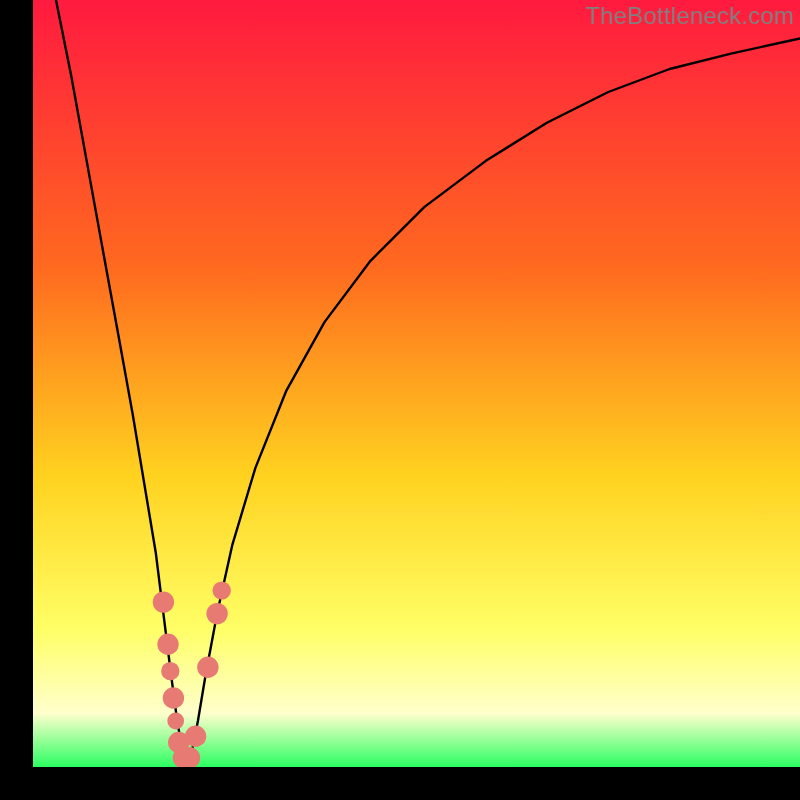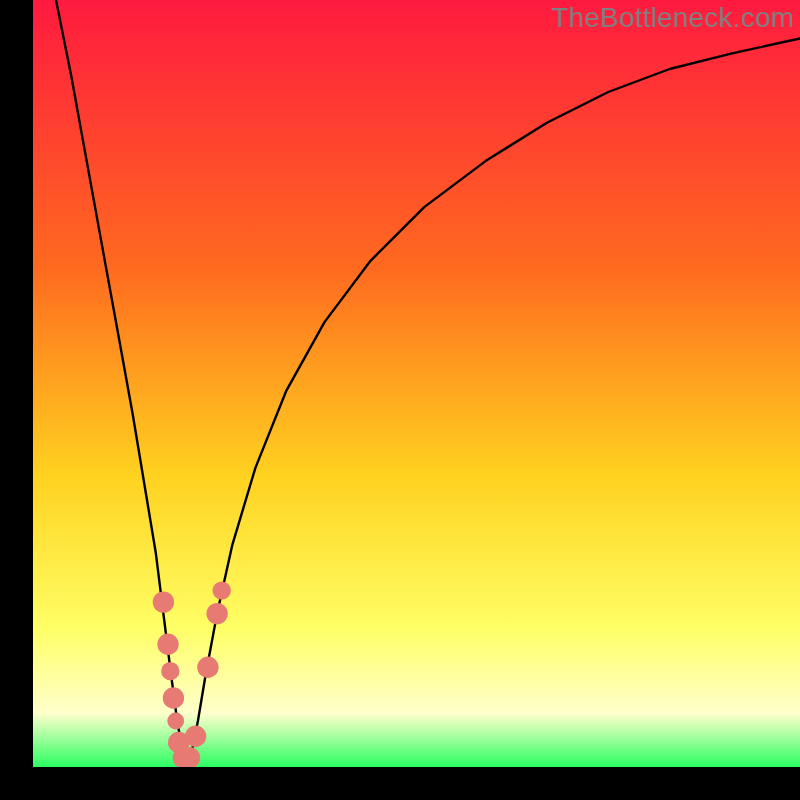--- a/index.html
+++ b/index.html
@@ -23,21 +23,21 @@
     left: 0;
     top: 0;
     width: 767px;
     height: 767px;
   }
   .watermark {
     position: absolute;
     top: 2px;
     right: 6px;
     font-family: Arial, Helvetica, sans-serif;
-    font-size: 28px;
+    font-size: 24px;
     color: #808080;
     letter-spacing: 0.2px;
     user-select: none;
   }
 </style>
 </head>
 <body>
 
 <div class="frame">
   <svg class="plot" viewBox="0 0 767 767" preserveAspectRatio="none">

